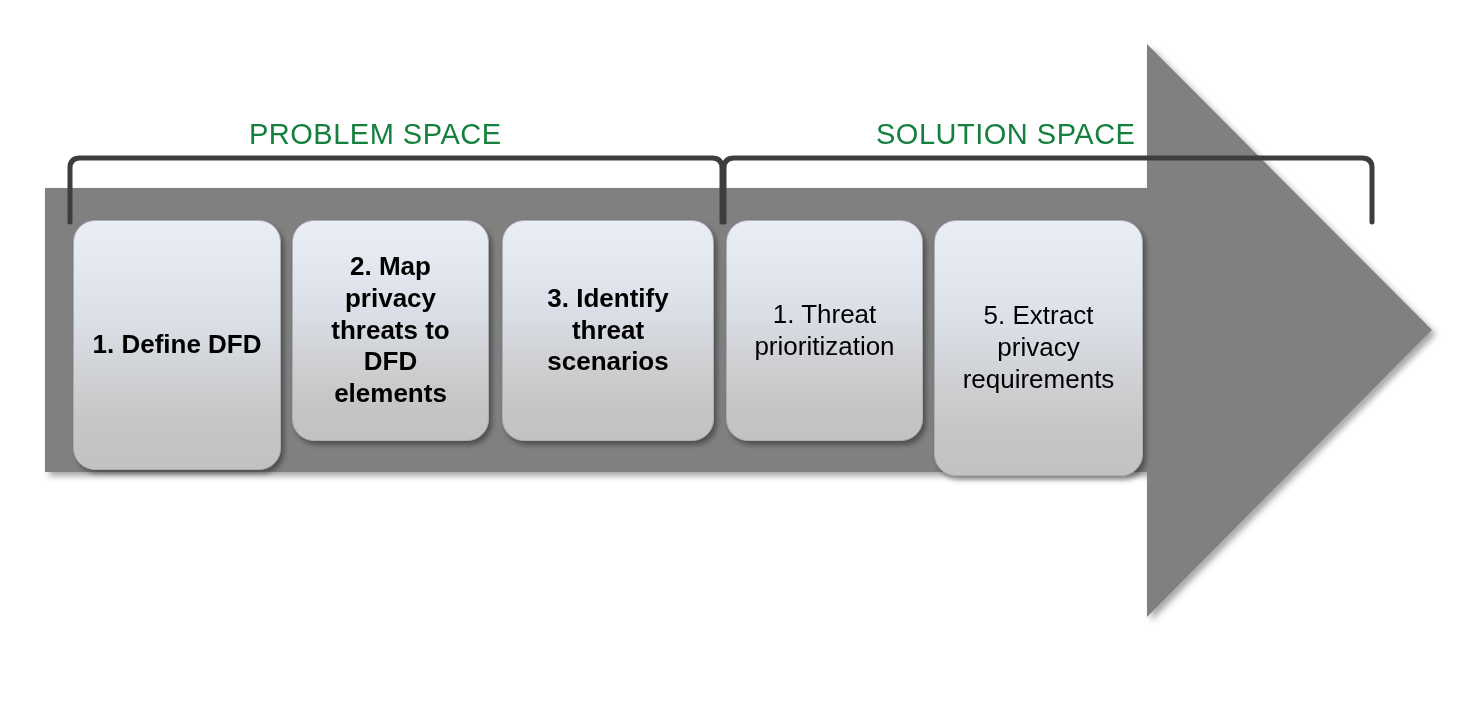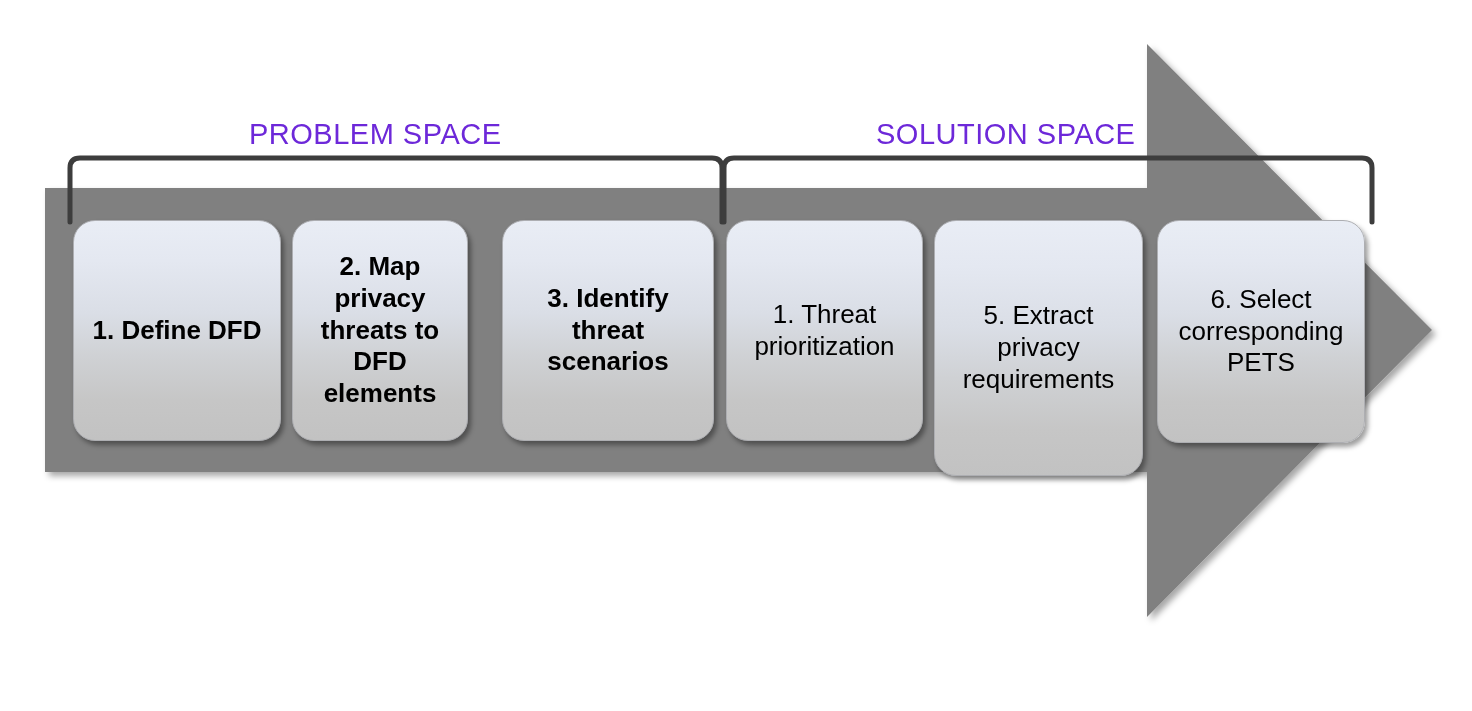--- a/index.html
+++ b/index.html
@@ -38,21 +38,21 @@
     width: 1472px;
     height: 711px;
     pointer-events: none;
   }
 
   
   .section-label {
     position: absolute;
     font-size: 29px;
     letter-spacing: 0.5px;
-    color: #6d28d9;
+    color: #15803d;
     white-space: nowrap;
     font-weight: 400;
   }
   #label-problem { left: 249px; top: 118px; }
   #label-solution { left: 846px; top: 118px; margin-left: 30px; }
 
   
   .step-box {
     position: absolute;
     border-radius: 22px;
@@ -74,22 +74,22 @@
     line-height: 1.22;
   }
   .step-box .txt {
     display: block;
     padding: 0 8px;
     white-space: pre-line;
   }
   .bold   { font-weight: 700; font-size: 26px; }
   .normal { font-weight: 400; font-size: 26px; }
 
-  #box-1 { left: 73px;   top: 220px; width: 208px; height: 221px; }
-  #box-2 { left: 292px;  top: 220px; width: 176px; height: 221px; }
+  #box-1 { left: 73px;   top: 220px; width: 208px; height: 250px; }
+  #box-2 { left: 292px;  top: 220px; width: 197px; height: 221px; }
   #box-3 { left: 502px;  top: 220px; width: 212px; height: 221px; }
   #box-4 { left: 726px;  top: 220px; width: 197px; height: 221px; }
   #box-5 { left: 934px;  top: 220px; width: 209px; height: 256px; }
   #box-6 { left: 1157px; top: 220px; width: 208px; height: 223px; }
 </style>
 </head>
 <body>
 
 <div id="canvas">
 
@@ -129,19 +129,14 @@
   </div>
   <div class="step-box" id="box-4">
     <span class="txt normal">1. Threat
 prioritization</span>
   </div>
   <div class="step-box" id="box-5">
     <span class="txt normal">5. Extract
 privacy
 requirements</span>
   </div>
-  <div class="step-box" id="box-6">
-    <span class="txt normal">6. Select
-corresponding
-PETS</span>
-  </div>
 
 </div>
 
 </body></html>

